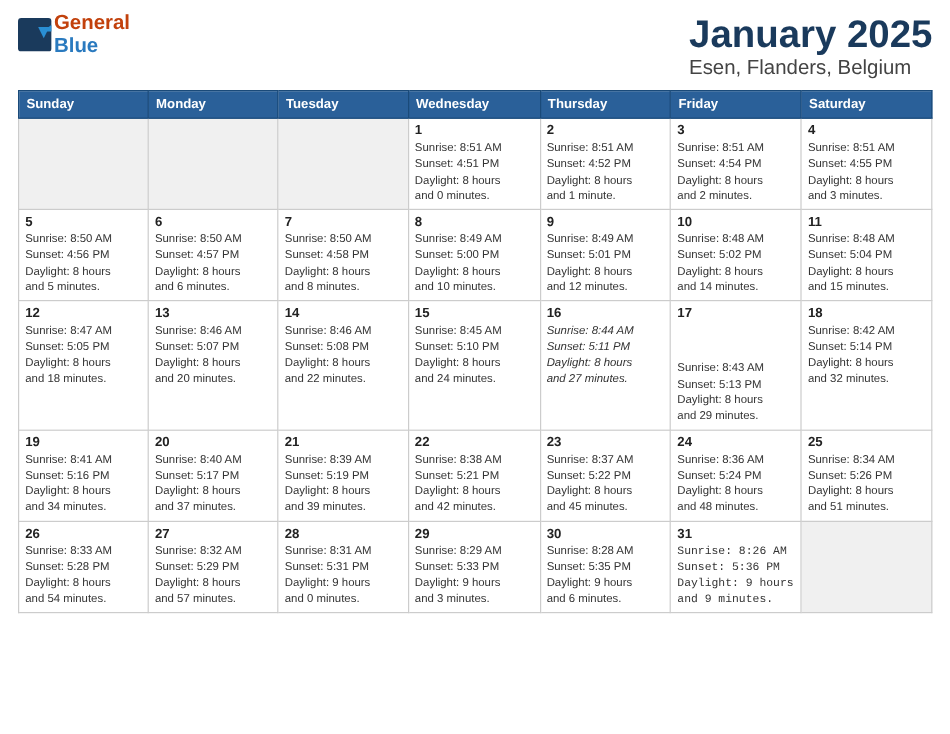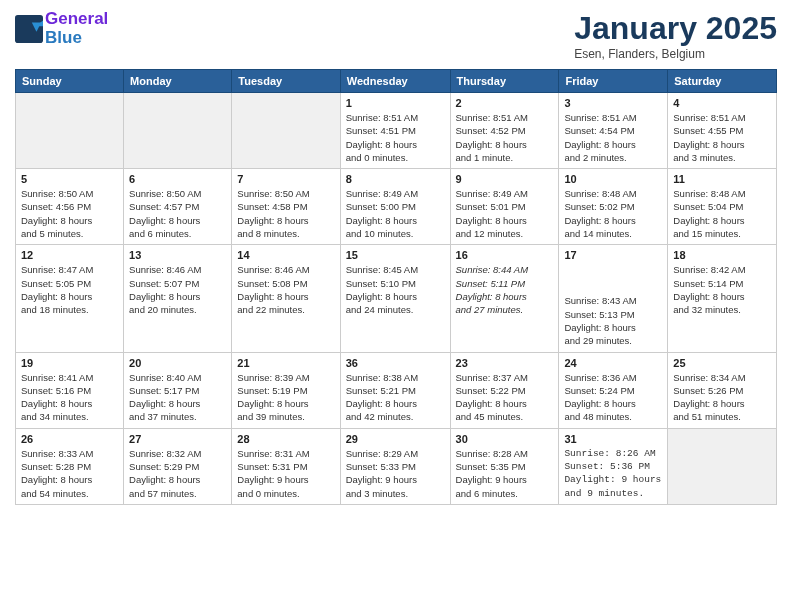--- a/index.html
+++ b/index.html
@@ -33,21 +33,21 @@
     }
     .title-block {
       text-align: left;
     }
     .month-title {
       font-size: 32px;
       font-weight: bold;
       color: #1a3a5c;
     }
     .location {
-      font-size: 12px;
+      font-size: 17px;
       color: #444;
     }
     .calendar {
       width: 100%;
       border-collapse: collapse;
       font-size: 10px;
     }
     .calendar th {
       background: #2a6099;
       color: #fff;
@@ -87,21 +87,21 @@
 
 <div class="page">
   <div class="header">
     <div class="logo">
       <svg class="logo-icon" viewBox="0 0 30 30">
         <rect x="0" y="0" width="30" height="30" rx="3" fill="#1a3a5c"></rect>
         <polygon points="18,8 28,8 23,18" fill="#2a8fd4"></polygon>
         <polygon points="22,12 30,12 30,6" fill="#2a8fd4"></polygon>
       </svg>
       <div>
-        <div style="font-size:17px;font-weight:bold;color:#6d28d9;line-height:1.1;text-align:right;">General</div>
+        <div style="font-size:17px;font-weight:bold;color:#c2410c;line-height:1.1;text-align:right;">General</div>
         <div style="font-size:17px;font-weight:bold;color:#2a7abf;line-height:1.1;">Blue</div>
       </div>
     </div>
     <div class="title-block">
       <div class="month-title">January 2025</div>
       <div class="location">Esen, Flanders, Belgium</div>
     </div>
   </div>
 
   <table class="calendar">
@@ -268,21 +268,21 @@
 and 37 minutes.</div>
           </td>
           <td>
             <span class="day-num">21</span>
             <div class="day-info" style="white-space: pre-line;">Sunrise: 8:39 AM
 Sunset: 5:19 PM
 Daylight: 8 hours
 and 39 minutes.</div>
           </td>
           <td>
-            <span class="day-num">36</span>
+            <span class="day-num">22</span>
             <div class="day-info" style="white-space: pre-line;">Sunrise: 8:38 AM
 Sunset: 5:21 PM
 Daylight: 8 hours
 and 42 minutes.</div>
           </td>
           <td>
             <span class="day-num">23</span>
             <div class="day-info" style="white-space: pre-line;">Sunrise: 8:37 AM
 Sunset: 5:22 PM
 Daylight: 8 hours

